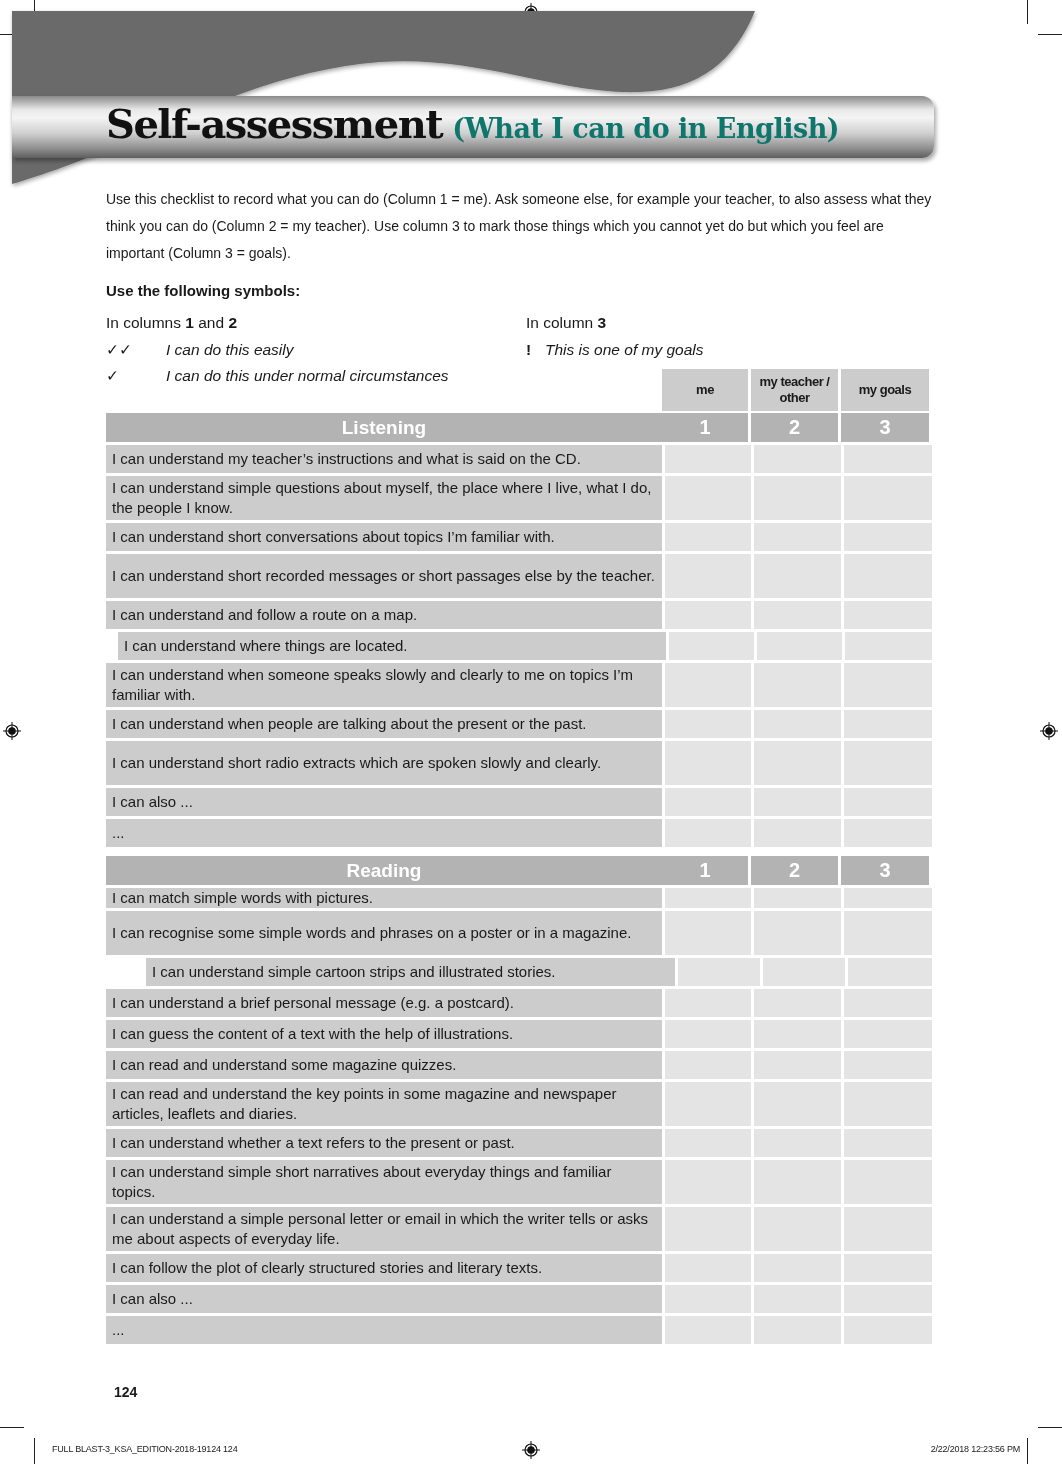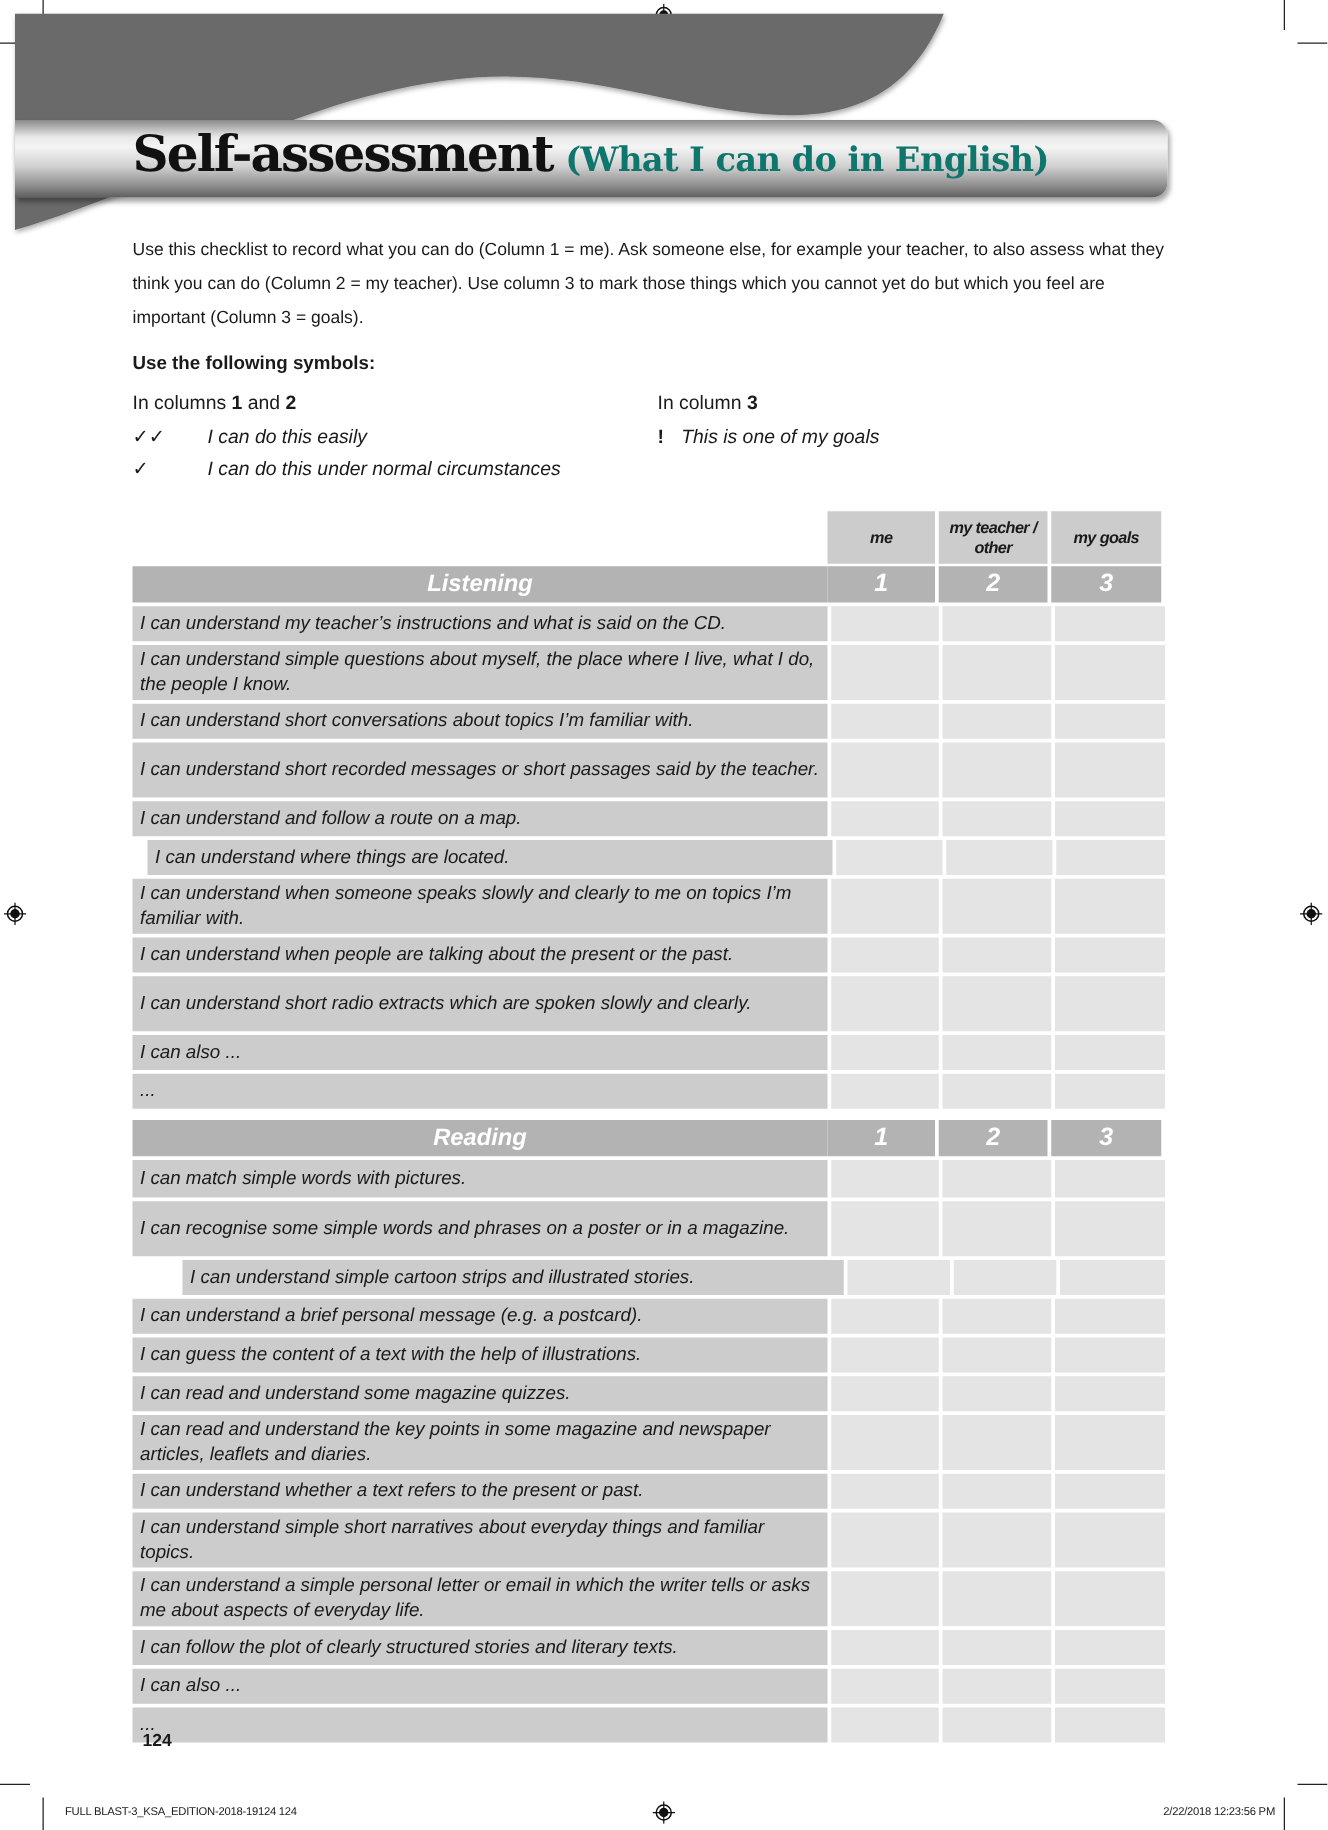--- a/index.html
+++ b/index.html
@@ -14,21 +14,21 @@
   .title { position:absolute; left:106px; top:100px; white-space:nowrap; }
   .title .main { font-family:"DejaVu Serif", serif; font-weight:bold; font-size:40px; letter-spacing:-1.5px; color:#111; }
   .title .sub { font-family:"DejaVu Serif", serif; font-weight:bold; font-size:27px; letter-spacing:-0.5px; color:#0f766e; margin-left:10px; }
   .intro { position:absolute; left:106px; top:186px; width:830px; font-size:14px; line-height:27px; color:#1a1a1a; }
   .symhead { position:absolute; left:106px; top:282px; font-size:15px; font-weight:bold; }
   .col-a { position:absolute; left:106px; top:310px; font-size:15.5px; line-height:26.5px; }
   .col-b { position:absolute; left:526px; top:310px; font-size:15.5px; line-height:26.5px; }
   .sym { display:inline-block; width:60px; }
   .sym-b { display:inline-block; width:19px; font-weight:bold; }
   i { font-style:italic; }
-  .table { position:absolute; left:106px; top:409px; width:826px;font-style:italic; }
+  .table { position:absolute; left:106px; top:369px; width:826px; }
   .row { display:flex; margin-bottom:3px; }
   .cell-text { width:546px; background:#cccccc; padding:0 6px; box-sizing:border-box; font-size:15px; line-height:20px;
                display:flex; align-items:center; }
   .cell { background:#e4e4e4; margin-left:3px; }
   .c1 { width:86px; } .c2 { width:87px; } .c3 { width:88px; }
   .colhdr { display:flex; height:42px; margin-bottom:2px; }
   .colhdr .blank { width:556px; }
   .colhdr .h { background:#cccccc; margin-left:3px; display:flex; align-items:center; justify-content:center; text-align:center;
                font-size:13px; font-weight:bold; line-height:16px; letter-spacing:-0.5px; }
   .colhdr .h.first { margin-left:0; }
@@ -132,21 +132,21 @@
         <div class="cell c2"></div>
         <div class="cell c3"></div>
       </div>
       <div class="row" style="height: 28px;">
         <div class="cell-text">I can understand short conversations about topics I’m familiar with.</div>
         <div class="cell c1"></div>
         <div class="cell c2"></div>
         <div class="cell c3"></div>
       </div>
       <div class="row" style="height: 44px;">
-        <div class="cell-text">I can understand short recorded messages or short passages said by the teacher.</div>
+        <div class="cell-text">I can understand short recorded messages or short passages else by the teacher.</div>
         <div class="cell c1"></div>
         <div class="cell c2"></div>
         <div class="cell c3"></div>
       </div>
       <div class="row" style="height: 28px;">
         <div class="cell-text">I can understand and follow a route on a map.</div>
         <div class="cell c1"></div>
         <div class="cell c2"></div>
         <div class="cell c3"></div>
       </div>
@@ -186,21 +186,21 @@
         <div class="cell c2"></div>
         <div class="cell c3"></div>
       </div>
       <div class="gap"></div>
       <div class="sect">
         <div class="name">Reading</div>
         <div class="num c1" style="margin-left:0;">1</div>
         <div class="num c2" style="">2</div>
         <div class="num c3" style="">3</div>
       </div>
-      <div class="row" style="height: 30px;">
+      <div class="row" style="height: 20px;">
         <div class="cell-text">I can match simple words with pictures.</div>
         <div class="cell c1"></div>
         <div class="cell c2"></div>
         <div class="cell c3"></div>
       </div>
       <div class="row" style="height: 44px;">
         <div class="cell-text">I can recognise some simple words and phrases on a poster or in a magazine.</div>
         <div class="cell c1"></div>
         <div class="cell c2"></div>
         <div class="cell c3"></div>

